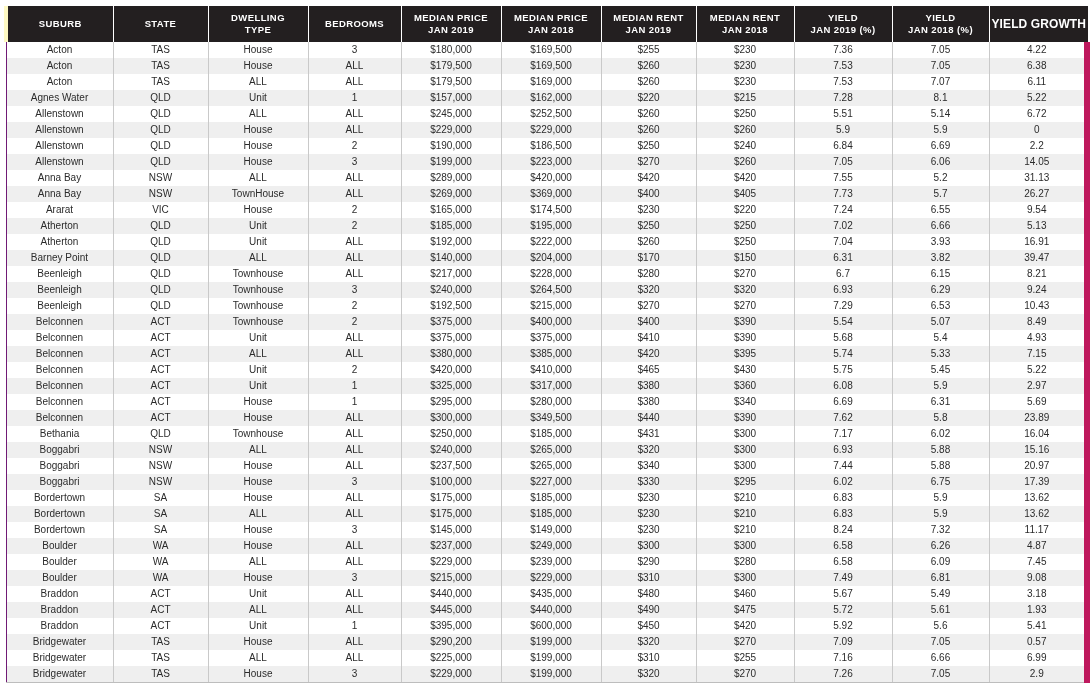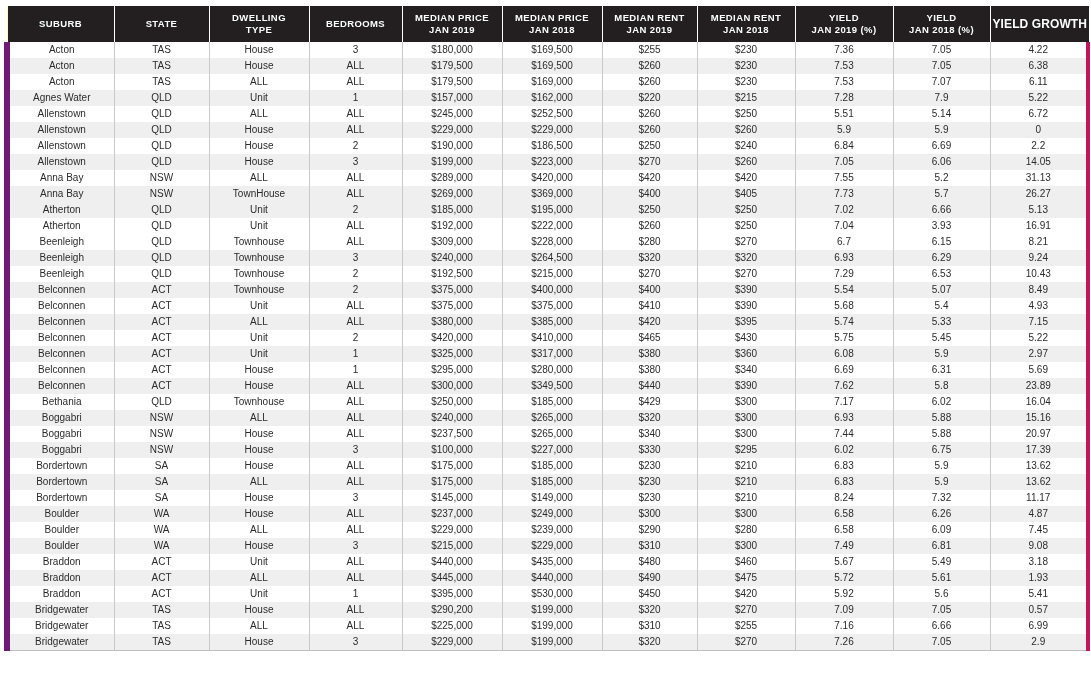--- a/index.html
+++ b/index.html
@@ -39,41 +39,41 @@
     text-align: center;
     vertical-align: middle;
     height: 36px;
     padding: 2px 2px;
     border-right: 1px solid #ffffff;
     border-left: 1px solid #ffffff;
     line-height: 1.25;
     text-transform: uppercase;
     box-sizing: border-box;
   }
-  thead th:first-child { border-left: 1px solid #fef9c3; margin-left: 24px; }
+  thead th:first-child { border-left: 4px solid #fef9c3; margin-left: 24px; }
   thead th:last-child  { border-right: 1px solid #231f20; }
   thead th .hl { display: block; white-space: nowrap; }
   thead th.tight { font-size: 12px; letter-spacing: 0.1px; }
 
   
   tbody td {
     font-size: 10px;
     color: #2b2b2b;
     text-align: center;
     height: 16px;
     line-height: 16px;
     padding: 0 3px;
     border-right: 1px solid #c9c9c9;
     border-left: 1px solid #c9c9c9;
     white-space: nowrap;
     overflow: hidden;
     box-sizing: border-box;
   }
-  tbody td:first-child { border-left: 6px solid #701a75; }
-  tbody td:last-child  { border-right: 4px solid #be185d; }
+  tbody td:first-child { border-left: 1px solid #701a75; }
+  tbody td:last-child  { border-right: 6px solid #be185d; }
   tbody tr.alt td { background: #efefef; }
   tbody tr.plain td { background: #ffffff; }
   tbody tr:last-child td { border-bottom: 1px solid #bdbdbd; }
 
   
   col.c0 { width: 107px; }
   col.c1 { width: 95px; }
   col.c2 { width: 100px; }
   col.c3 { width: 93px; }
   col.c4 { width: 100px; }
@@ -189,21 +189,21 @@
         <tr class="alt">
           <td>Agnes Water</td>
           <td>QLD</td>
           <td>Unit</td>
           <td>1</td>
           <td>$157,000</td>
           <td>$162,000</td>
           <td>$220</td>
           <td>$215</td>
           <td>7.28</td>
-          <td>7.9</td>
+          <td>8.1</td>
           <td>5.22</td>
         </tr>
         <tr class="plain">
           <td>Allenstown</td>
           <td>QLD</td>
           <td>ALL</td>
           <td>ALL</td>
           <td>$245,000</td>
           <td>$252,500</td>
           <td>$260</td>
@@ -270,20 +270,33 @@
           <td>TownHouse</td>
           <td>ALL</td>
           <td>$269,000</td>
           <td>$369,000</td>
           <td>$400</td>
           <td>$405</td>
           <td>7.73</td>
           <td>5.7</td>
           <td>26.27</td>
         </tr>
+        <tr class="plain">
+          <td>Ararat</td>
+          <td>VIC</td>
+          <td>House</td>
+          <td>2</td>
+          <td>$165,000</td>
+          <td>$174,500</td>
+          <td>$230</td>
+          <td>$220</td>
+          <td>7.24</td>
+          <td>6.55</td>
+          <td>9.54</td>
+        </tr>
         <tr class="alt">
           <td>Atherton</td>
           <td>QLD</td>
           <td>Unit</td>
           <td>2</td>
           <td>$185,000</td>
           <td>$195,000</td>
           <td>$250</td>
           <td>$250</td>
           <td>7.02</td>
@@ -296,26 +309,39 @@
           <td>Unit</td>
           <td>ALL</td>
           <td>$192,000</td>
           <td>$222,000</td>
           <td>$260</td>
           <td>$250</td>
           <td>7.04</td>
           <td>3.93</td>
           <td>16.91</td>
         </tr>
+        <tr class="alt">
+          <td>Barney Point</td>
+          <td>QLD</td>
+          <td>ALL</td>
+          <td>ALL</td>
+          <td>$140,000</td>
+          <td>$204,000</td>
+          <td>$170</td>
+          <td>$150</td>
+          <td>6.31</td>
+          <td>3.82</td>
+          <td>39.47</td>
+        </tr>
         <tr class="plain">
           <td>Beenleigh</td>
           <td>QLD</td>
           <td>Townhouse</td>
           <td>ALL</td>
-          <td>$309,000</td>
+          <td>$217,000</td>
           <td>$228,000</td>
           <td>$280</td>
           <td>$270</td>
           <td>6.7</td>
           <td>6.15</td>
           <td>8.21</td>
         </tr>
         <tr class="alt">
           <td>Beenleigh</td>
           <td>QLD</td>
@@ -433,21 +459,21 @@
           <td>5.8</td>
           <td>23.89</td>
         </tr>
         <tr class="plain">
           <td>Bethania</td>
           <td>QLD</td>
           <td>Townhouse</td>
           <td>ALL</td>
           <td>$250,000</td>
           <td>$185,000</td>
-          <td>$429</td>
+          <td>$431</td>
           <td>$300</td>
           <td>7.17</td>
           <td>6.02</td>
           <td>16.04</td>
         </tr>
         <tr class="alt">
           <td>Boggabri</td>
           <td>NSW</td>
           <td>ALL</td>
           <td>ALL</td>
@@ -588,21 +614,21 @@
           <td>5.72</td>
           <td>5.61</td>
           <td>1.93</td>
         </tr>
         <tr class="plain">
           <td>Braddon</td>
           <td>ACT</td>
           <td>Unit</td>
           <td>1</td>
           <td>$395,000</td>
-          <td>$530,000</td>
+          <td>$600,000</td>
           <td>$450</td>
           <td>$420</td>
           <td>5.92</td>
           <td>5.6</td>
           <td>5.41</td>
         </tr>
         <tr class="alt">
           <td>Bridgewater</td>
           <td>TAS</td>
           <td>House</td>

